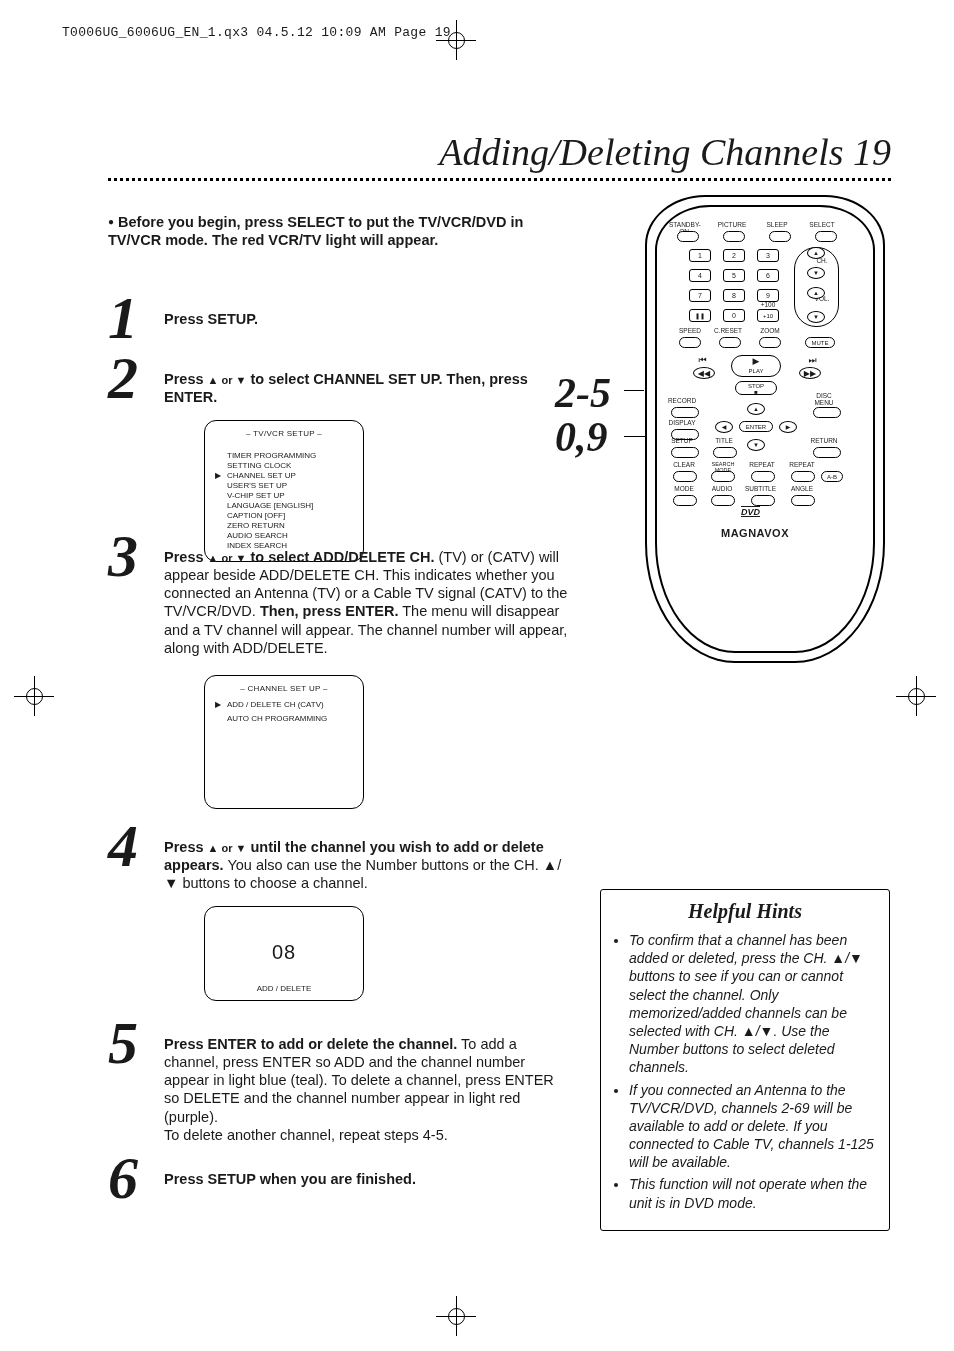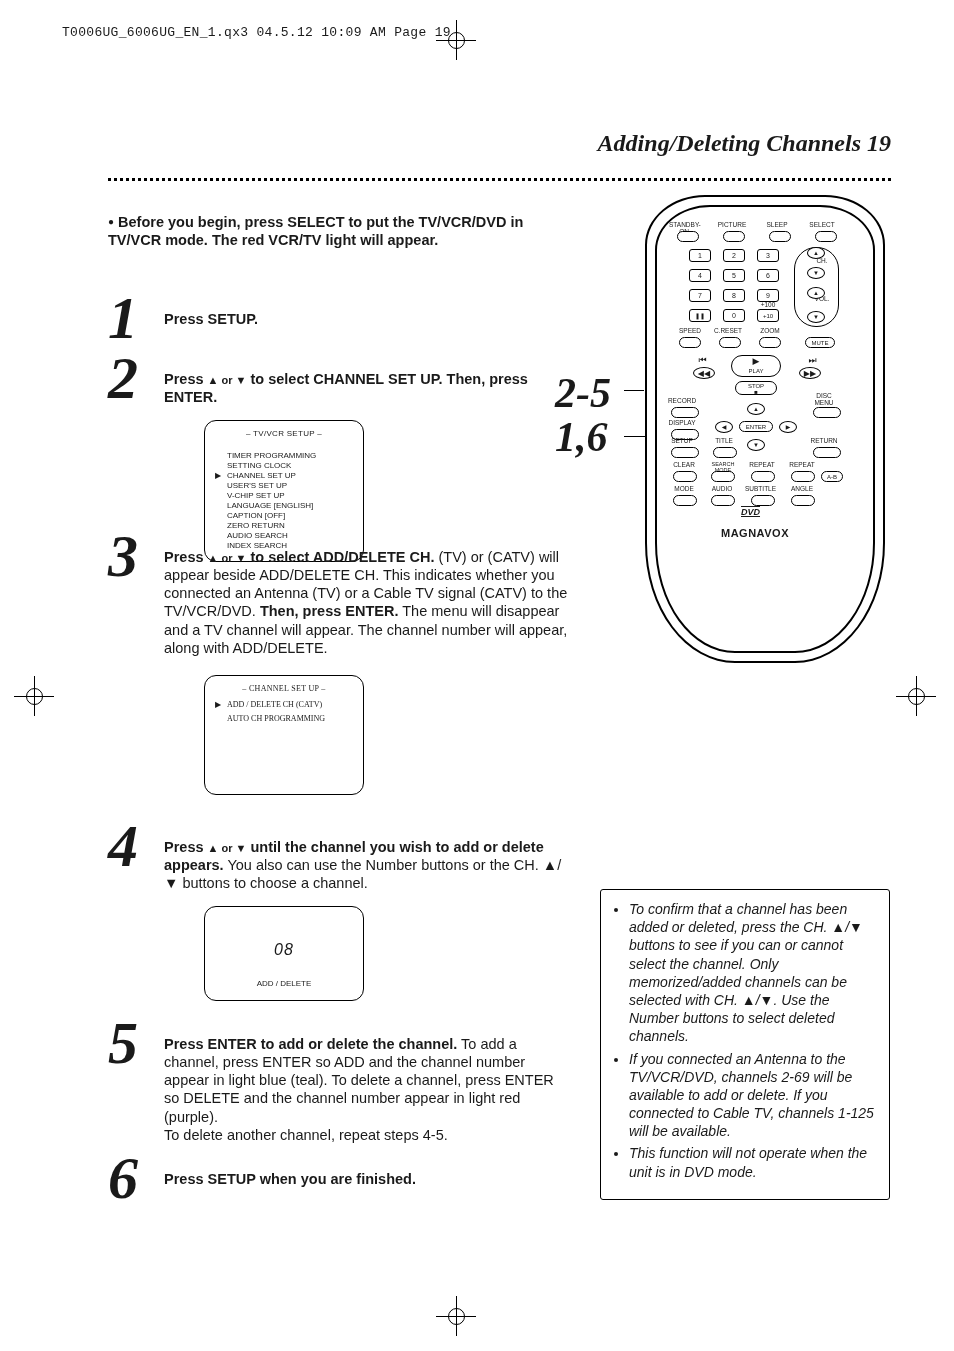--- a/index.html
+++ b/index.html
@@ -48,22 +48,22 @@
   .crop-mark-bot .circ{ width:17px;height:17px;border:1px solid #000;border-radius:50%;position:absolute;left:8px;top:8px;}
   .crop-mark-bot::before{content:"";position:absolute;left:16px;top:-4px;width:1px;height:40px;background:#000;}
   .crop-mark-bot::after{content:"";position:absolute;left:-4px;top:16px;width:40px;height:1px;background:#000;}
 
   .title-block {
     position:absolute; left:108px; top:130px; width:783px;
     text-align:right;
   }
   .title-text {
     font-style: italic;
-    font-weight: bold;
-    font-size: 24px;
+    font-weight: normal;
+    font-size: 38px;
     font-family: Georgia, "Times New Roman", serif;
   }
   .rule-dots {
     position:absolute; left:108px; top:178px; width:783px;
     border-top: 3px dotted #000;
   }
   .intro {
     position:absolute; left:108px; top:195px; width:460px;
     font-size:14.5px; line-height:1.25;
   }
@@ -97,22 +97,22 @@
     line-height:1.25;
     font-family: "Arial", sans-serif;
     position:relative;
     min-height:80px;
   }
   .osd .hdr { text-align:center; letter-spacing:0.3px;}
   .osd .arrow {
     position:absolute; left:6px; font-size:8px;
   }
   .osd2 .body { margin-top:12px;}
-  .osd3 { height:120px;font-family:Liberation Serif, serif;}
-  .osd4 .big { text-align:center; font-size:16px; margin-top:25px; letter-spacing:1px;font-style:italic;}
+  .osd3 { height:134px;}
+  .osd4 .big { text-align:center; font-size:20px; margin-top:25px; letter-spacing:1px;}
   .osd4 .sm { text-align:center; font-size:8px; margin-top:19px;}
 
   .step-callouts {
     position:absolute; left:555px; top:372px;
     font-family: Georgia, "Times New Roman", serif;
     font-weight:bold; font-style:italic;
   }
   .co { font-size:42px; line-height:1;}
   .co-line {
     position:absolute; border-top:1px solid #000;
@@ -244,21 +244,21 @@
     </div>
   </div>
 
   <div class="step step6">
     <div class="step-num">6</div>
     <div class="step-body"><b>Press SETUP when you are finished.</b></div>
   </div>
 
   <div class="step-callouts">
     <div class="co">2-5</div>
-    <div class="co" style="margin-top:2px;">1,6</div>
+    <div class="co" style="margin-top:2px;">0,9</div>
   </div>
   <div class="co-line l1"></div>
   <div class="co-line l2"></div>
 
   <div class="remote">
     <div class="remote-inner">
 
       <div class="rlbl" style="left:12px;top:14px;">STANDBY-ON</div>
       <div class="rlbl" style="left:60px;top:14px;">PICTURE</div>
       <div class="rlbl" style="left:105px;top:14px;">SLEEP</div>
@@ -343,19 +343,20 @@
       <div class="rpill" style="left:94px;top:288px;width:24px;"></div>
       <div class="rlbl" style="left:130px;top:278px;">ANGLE</div>
       <div class="rpill" style="left:134px;top:288px;width:24px;"></div>
 
       <div style="position:absolute;left:84px;top:300px;font-size:9px;font-weight:bold;font-style:italic;text-decoration:overline underline;">DVD</div>
       <div style="position:absolute;left:64px;top:320px;font-size:11px;font-weight:bold;letter-spacing:0.5px;">MAGNAVOX</div>
     </div>
   </div>
 
   <div class="hints">
+    <div class="hints-hdr">Helpful Hints</div>
     <ul>
       <li>To confirm that a channel has been added or deleted, press the CH. ▲/▼ buttons to see if you can or cannot select the channel. Only memorized/added channels can be selected with CH. ▲/▼. Use the Number buttons to select deleted channels.</li>
       <li>If you connected an Antenna to the TV/VCR/DVD, channels 2-69 will be available to add or delete. If you connected to Cable TV, channels 1-125 will be available.</li>
       <li>This function will not operate when the unit is in DVD mode.</li>
     </ul>
   </div>
 </div>
 
 </body></html>

